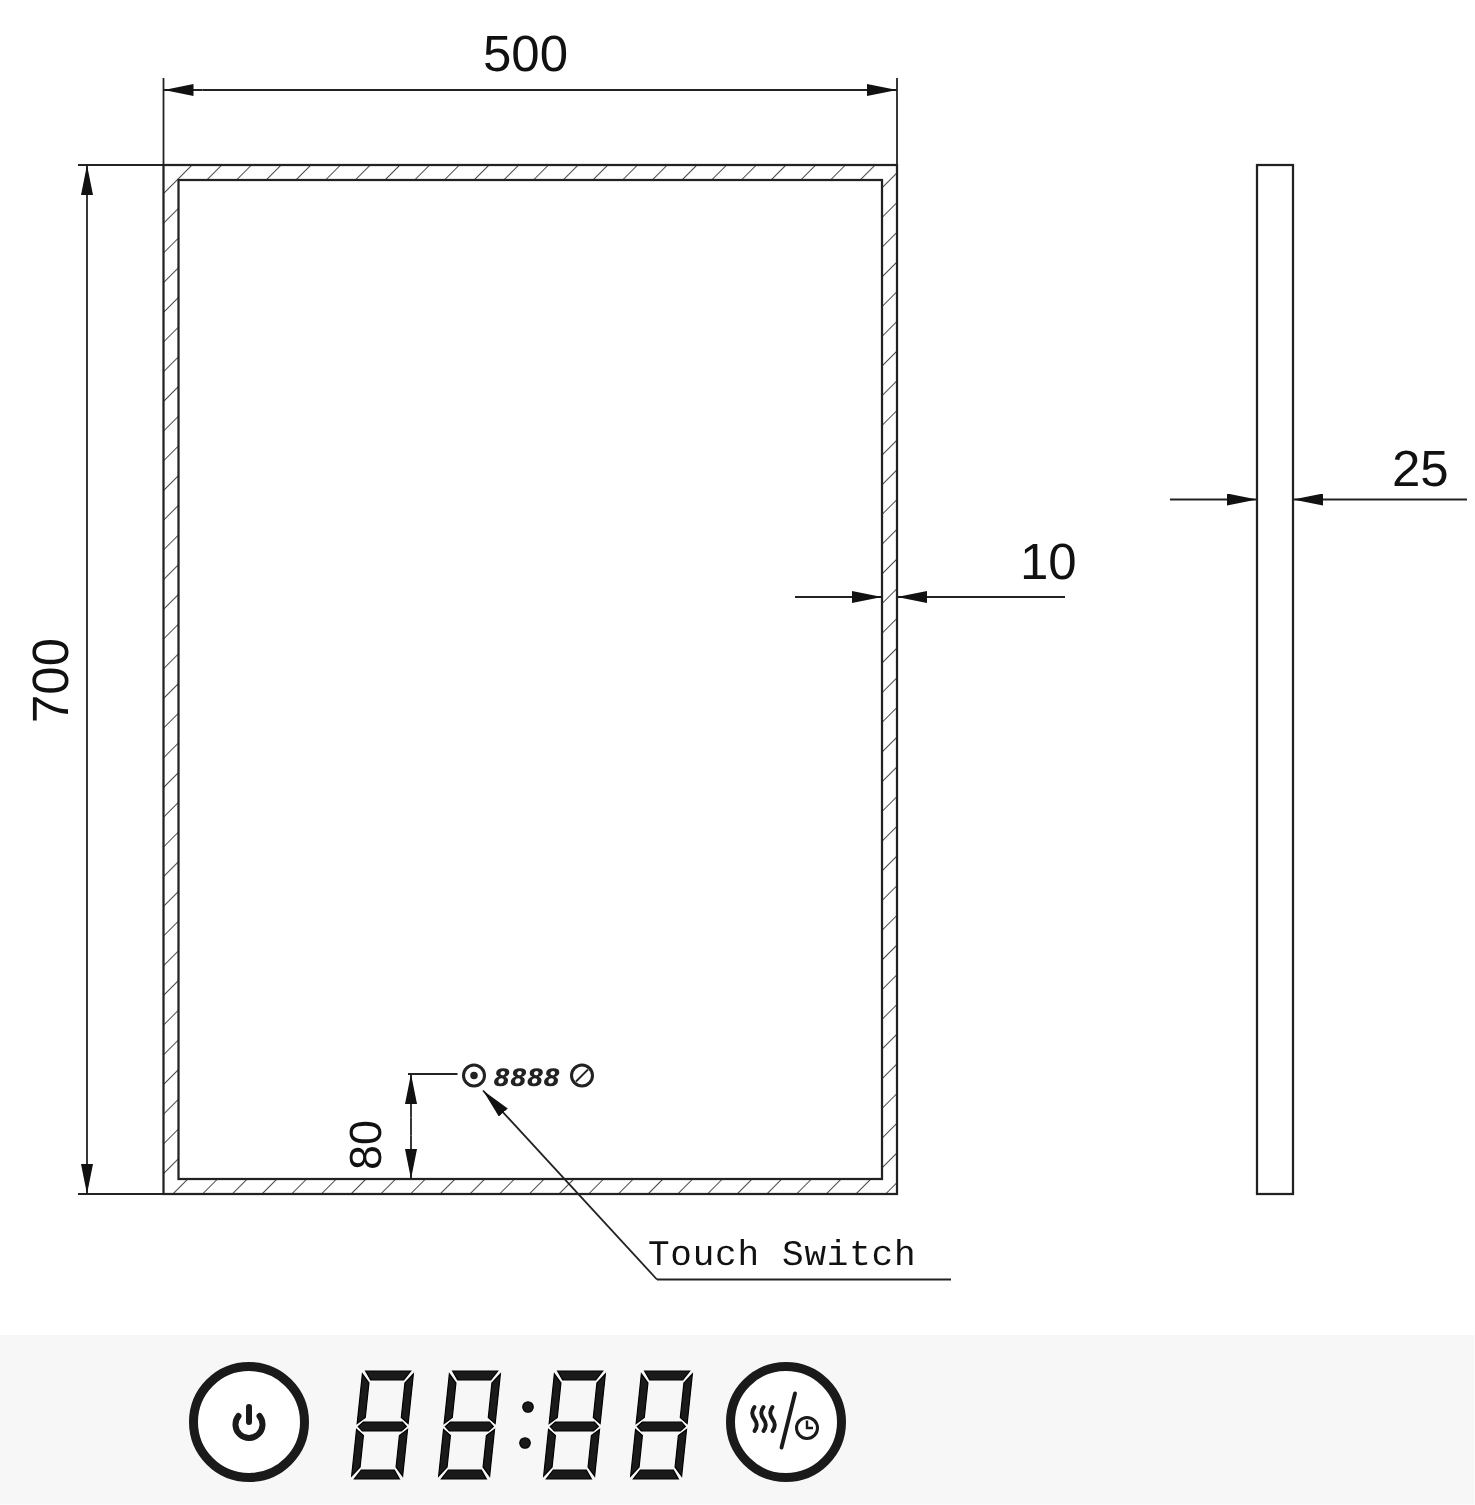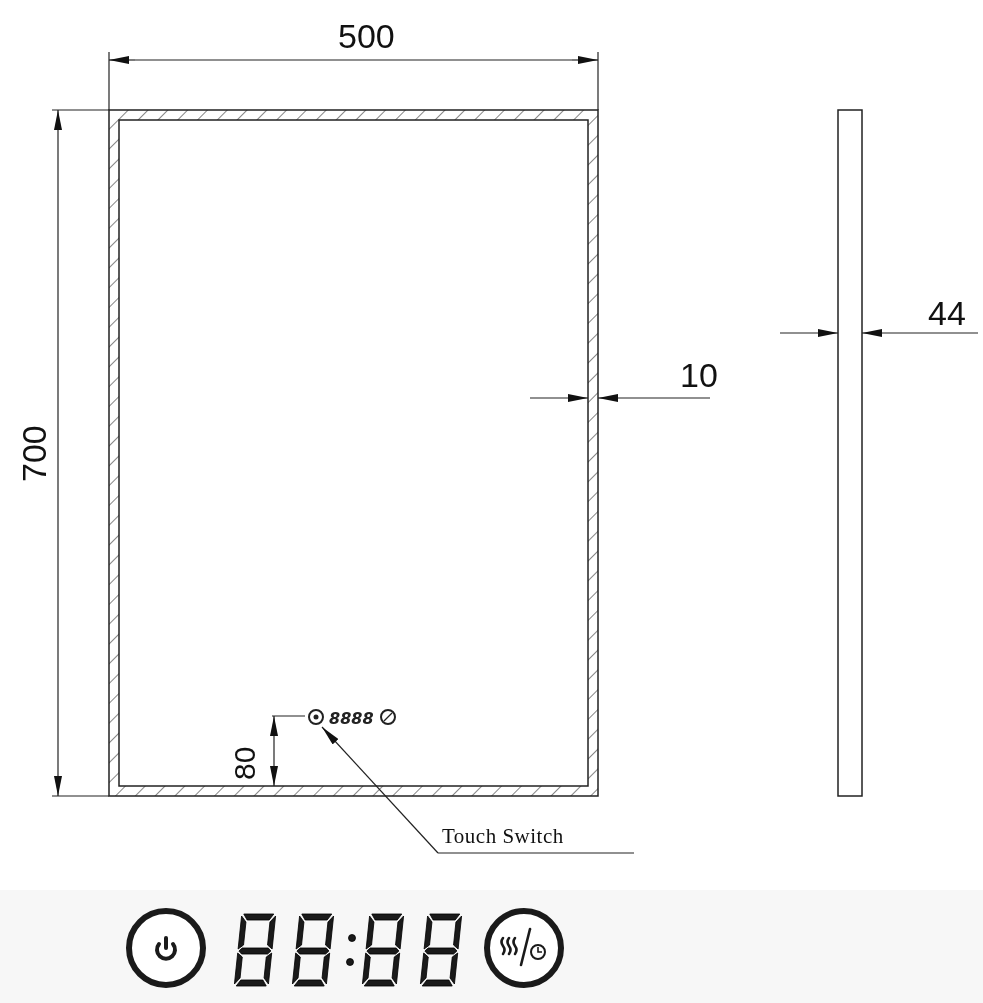--- a/index.html
+++ b/index.html
@@ -1,27 +1,27 @@
 <!DOCTYPE html>
 <html><head>
 <meta charset="utf-8">
 <style>
   html, body { margin: 0; padding: 0; background: #ffffff; }
   body { width: 983px; height: 1003px; position: relative; overflow: hidden;
          font-family: "Liberation Sans", sans-serif; color: #111; }
   .drawing { position: absolute; left: 0; top: 0; width: 983px; height: 890px; }
   .dim-label { position: absolute; font-family: "Liberation Sans", sans-serif;
                font-size: 34px; color: #111; line-height: 1; white-space: nowrap; }
-  .dim-width { left: 322px; top: 19px; margin-left: 16px; }
+  .dim-width { left: 322px; top: 19px; }
   .dim-height { left: 17px; top: 430px; transform-origin: 0 0; transform: rotate(-90deg) translate(-52px, 0); }
   .dim-frame { left: 680px; top: 358px; }
   .dim-depth { left: 928px; top: 296px; }
   .dim-switch { left: 230px; top: 780px; transform-origin: 0 0; transform: rotate(-90deg); font-size: 30px; }
-  .callout-label { position: absolute; left: 442px; top: 824px; font-family: Liberation Serif, serif;
-                   font-size: 21px; color: #111; letter-spacing: 0.5px; }
+  .callout-label { position: absolute; left: 432px; top: 824px; font-family: Liberation Mono, monospace;
+                   font-size: 24px; color: #111; letter-spacing: 0.5px; }
   .panel-band { position: absolute; left: 0; top: 890px; width: 983px; height: 113px; background: #f7f7f7; }
   .panel { position: absolute; left: 126px; top: 904px; width: 450px; height: 92px; }
   .btn-ring { position: absolute; width: 80px; height: 80px; border-radius: 50%;
               border: 6px solid #1a1a1a; box-sizing: border-box; background: #fff; top: 4px; }
   .btn-power { left: 0; }
   .btn-heat { left: 358px; }
   .btn-ring svg { position: absolute; left: 0; top: 0; }
   .segs { position: absolute; left: 108px; top: 8px; width: 236px; height: 76px; }
 </style>
 </head>
@@ -88,21 +88,21 @@
 
     <g>
       <line x1="438" y1="853" x2="322" y2="727" stroke="#222" stroke-width="1.2" marker-end="url(#arrowEnd)"></line>
       <line x1="438" y1="853" x2="634" y2="853" stroke="#222" stroke-width="1.2"></line>
     </g>
   </svg>
 
   <div class="dim-label dim-width">500</div>
   <div class="dim-label dim-height">700</div>
   <div class="dim-label dim-frame">10</div>
-  <div class="dim-label dim-depth">44</div>
+  <div class="dim-label dim-depth">25</div>
   <div class="dim-label dim-switch">80</div>
   <div class="callout-label">Touch Switch</div>
 </div>
 
 <div class="panel-band"></div>
 
 <div class="panel">
   <div class="btn-ring btn-power">
     <svg width="68" height="68" viewBox="0 0 68 68">
       <path d="M27,30 A9,9 0 1 0 41,30" fill="none" stroke="#1a1a1a" stroke-width="4" stroke-linecap="round"></path>

